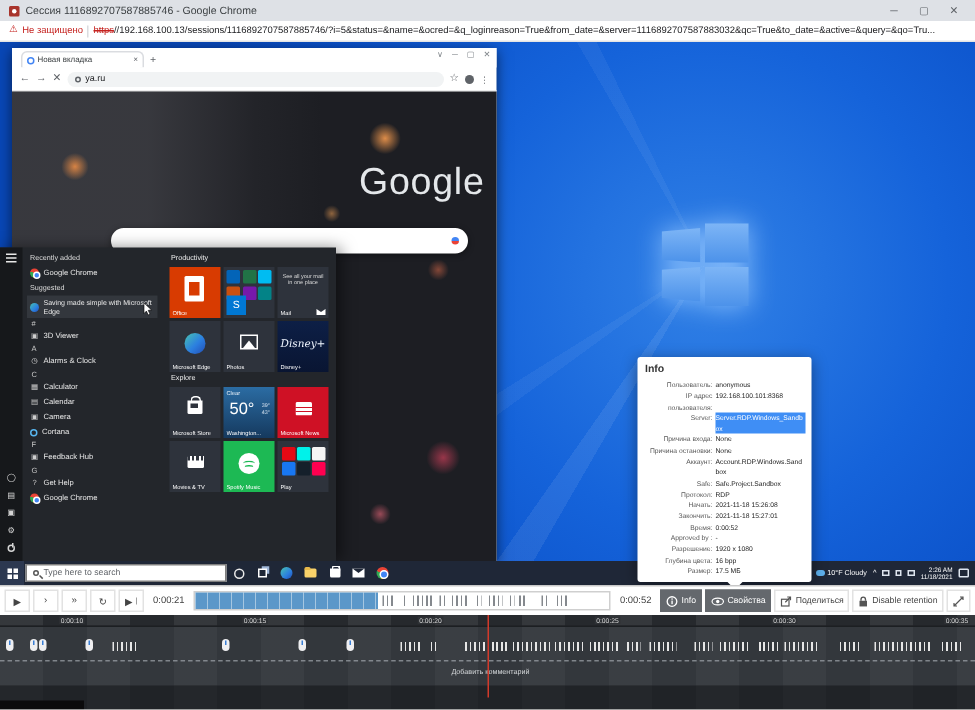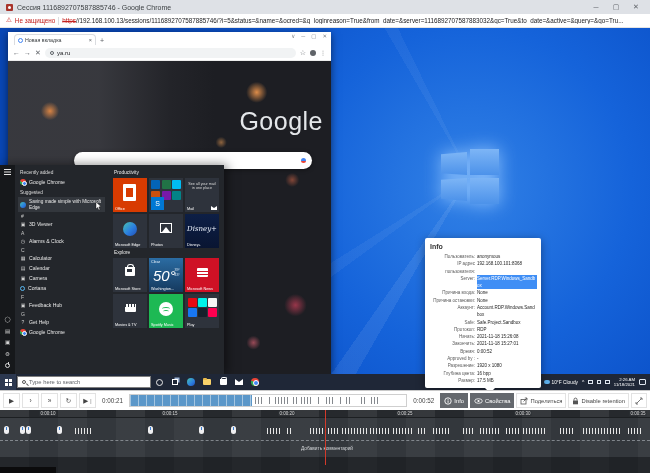--- a/index.html
+++ b/index.html
@@ -124,21 +124,21 @@
                        border-right:4px solid transparent;border-bottom:5px solid #fff;}
   .tile.disney{background:linear-gradient(180deg,#0d1f46,#091532);}
   .disney-logo{position:absolute;left:0;right:0;top:11px;text-align:center;color:#f0f6ff;
                font-family:"DejaVu Serif",serif;font-style:italic;font-size:7px;}
   .store-glyph{position:absolute;left:12px;top:9px;width:10px;height:9px;background:#fff;border-radius:0 0 1px 1px;}
   .store-glyph::before{content:"";position:absolute;left:2px;top:-3px;width:5px;height:4px;
                        border:1px solid #fff;border-bottom:none;border-radius:3px 3px 0 0;}
   .store-glyph::after{content:"";position:absolute;left:2px;top:2px;width:5px;height:3px;background:#2e333c;}
   .tile.weather{background:linear-gradient(180deg,#2b6ca3,#15395e);}
   .weather-cond{position:absolute;left:2px;top:2px;font-size:3.8px;color:#eaf2fa;}
-  .weather-temp{position:absolute;left:4px;top:9px;font-size:15px;color:#fff;font-style:italic;}
+  .weather-temp{position:absolute;left:4px;top:9px;font-size:11px;color:#fff;}
   .weather-minmax{position:absolute;right:3px;top:10px;font-size:3.6px;color:#d7e4f2;text-align:right;line-height:1.4;}
   .tile.news{background:#cf1125;}
   .news-glyph{position:absolute;left:12px;top:10px;width:11px;height:9px;background:#fff;border-radius:1px;
     background-image:linear-gradient(0deg,transparent 0 2px,#cf1125 2px 3px,transparent 3px 5px,#cf1125 5px 6px,transparent 6px);}
   .movies-glyph{position:absolute;left:12px;top:10px;width:11px;height:8px;background:#fff;border-radius:1px;}
   .movies-glyph::before{content:"";position:absolute;left:0;top:0;width:11px;height:2.5px;
     background:repeating-linear-gradient(90deg,#2e333c 0 1.5px,#fff 1.5px 3px);}
   .tile.spotify{background:#1db954;}
   .spotify-glyph{position:absolute;left:10px;top:8px;width:14px;height:14px;background:#fff;border-radius:50%;}
   .spotify-glyph::before,.spotify-glyph::after{content:"";position:absolute;left:3px;border:1px solid #1db954;

